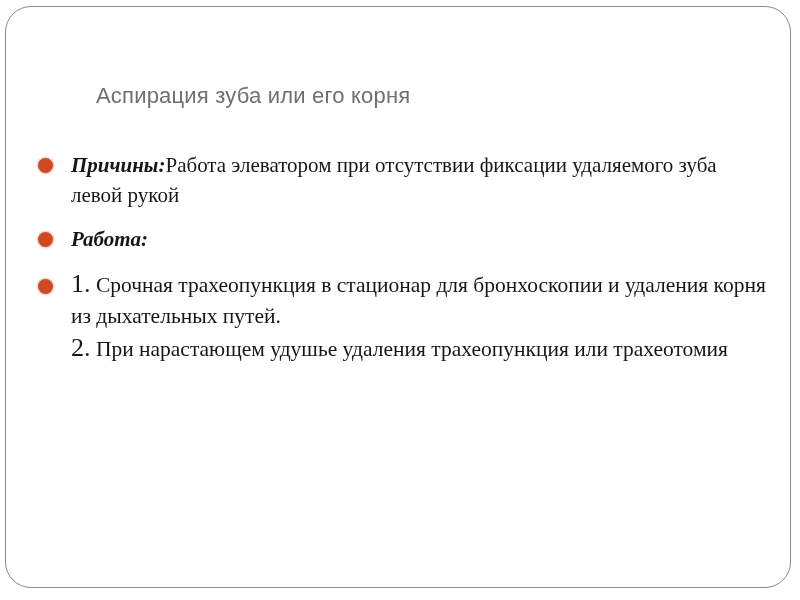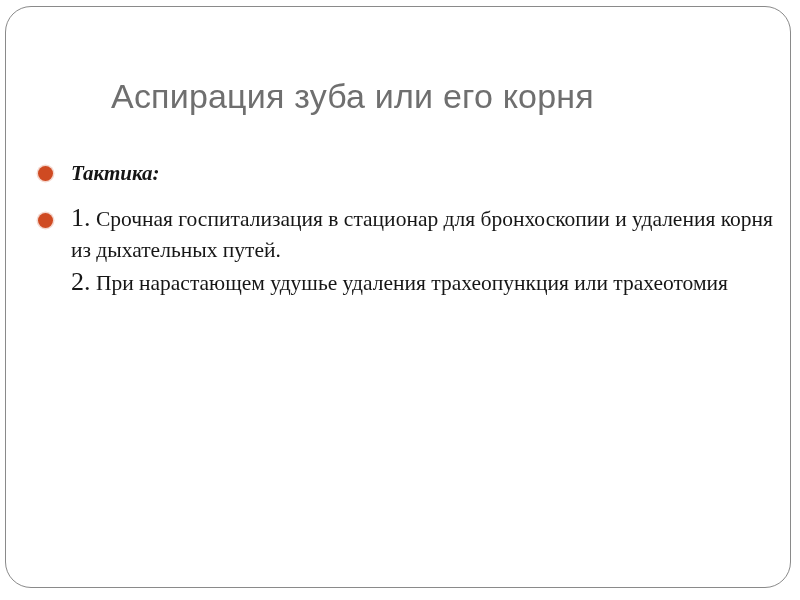--- a/index.html
+++ b/index.html
@@ -34,26 +34,25 @@
     box-sizing: border-box;
     pointer-events: none;
   }
 
   .slide-title {
     position: absolute;
     left: 96px;
     top: 78px;
     width: 640px;
     font-family: "Liberation Sans", sans-serif;
-    font-size: 34px;
+    font-size: 22px;
     line-height: 36px;
     color: #6f6f6f;
     letter-spacing: 0.2px;
     white-space: nowrap;
-    margin-left: 15px;
   }
 
   .body-block {
     position: absolute;
     left: 33px;
     top: 150px;
     width: 740px;
   }
 
   .bullet-row {
@@ -106,29 +105,33 @@
 <body>
 
 <div class="slide">
 
   <div class="slide-frame"></div>
 
   <div class="slide-title">Аспирация зуба или его корня</div>
 
   <div class="body-block">
 
+    <div class="bullet-row">
+      <span class="bullet-dot b1"></span>
+      <span class="bullet-text"><span class="lead">Причины:</span><span>Работа элеватором при отсутствии фиксации удаляемого зуба левой рукой</span></span>
+    </div>
 
     <div class="gap-1"></div>
 
     <div class="bullet-row">
       <span class="bullet-dot b2"></span>
-      <span class="bullet-text"><span class="lead">Тактика:</span></span>
+      <span class="bullet-text"><span class="lead">Работа:</span></span>
     </div>
 
     <div class="gap-2"></div>
 
     <div class="bullet-row">
       <span class="bullet-dot b3"></span>
-      <span class="bullet-text big"><span class="num">1.</span><span> Срочная госпитализация в стационар для бронхоскопии и удаления корня из дыхательных путей.</span><br><span class="num">2.</span><span> При нарастающем удушье удаления трахеопункция или трахеотомия</span></span>
+      <span class="bullet-text big"><span class="num">1.</span><span> Срочная трахеопункция в стационар для бронхоскопии и удаления корня из дыхательных путей.</span><br><span class="num">2.</span><span> При нарастающем удушье удаления трахеопункция или трахеотомия</span></span>
     </div>
 
   </div>
 </div>
 
 </body></html>

